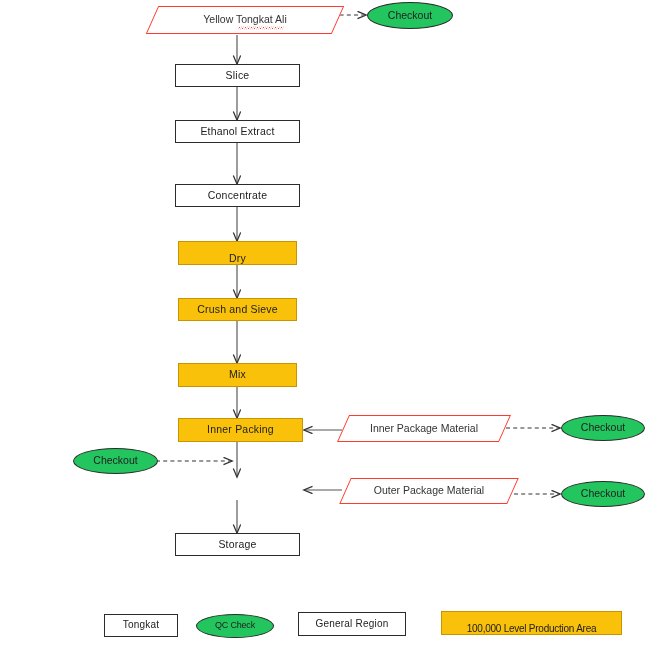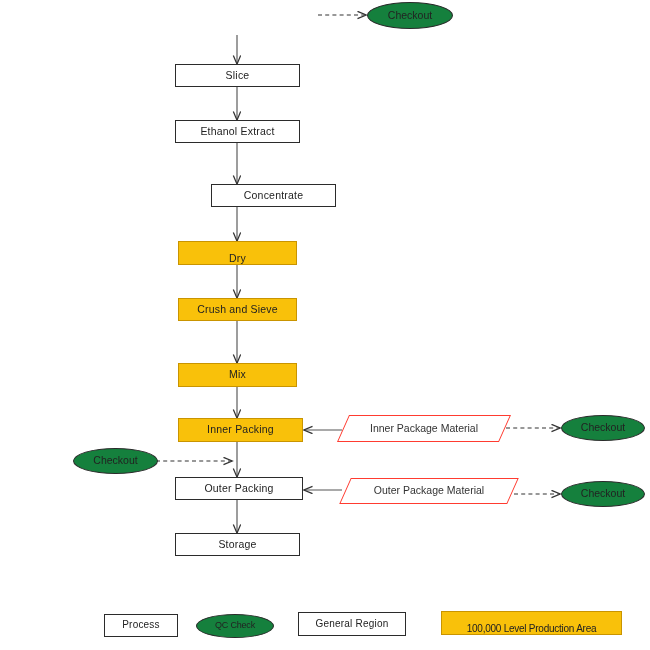--- a/index.html
+++ b/index.html
@@ -55,21 +55,21 @@
     border:1.5px solid #FF3B30;
     background:#ffffff;
     transform:skewX(-24deg);
     box-sizing:border-box;
   }
   .para .lbl{position:relative;z-index:2;}
 
   
   .ellipse{
     border:1.4px solid #2b2b2b;
-    background:#15803d;
+    background:#22c55e;
     border-radius:50%;
     font-size:10.5px;
     color:#222;
   }
 
   
   .squiggle{
     position:absolute;
     height:4px;
     background-image:
@@ -118,52 +118,54 @@
     </g>
 
     <g stroke="#333" stroke-width="1.15" fill="none" stroke-dasharray="4,3.2" marker-end="url(#arrowDash)">
       <line x1="318" y1="15" x2="366" y2="15"></line>
       <line x1="506" y1="428" x2="560" y2="428"></line>
       <line x1="514" y1="494" x2="560" y2="494"></line>
       <line x1="156" y1="461" x2="232" y2="461"></line>
     </g>
   </svg>
 
+  <div class="node para" style="left:152px;top:6px;width:186px;height:28px;">
+    <span class="skew"></span>
+    <span class="lbl">Yellow Tongkat Ali</span>
+    <span class="squiggle" style="left:86px;top:20px;width:46px;"></span>
+  </div>
 
   <div class="node rect" style="left:175px;top:64px;width:125px;height:23px;">
     <span>Slice</span>
   </div>
 
   <div class="node rect" style="left:175px;top:120px;width:125px;height:23px;">
     <span>Ethanol Extract</span>
   </div>
 
-  <div class="node rect" style="left:175px;top:184px;width:125px;height:23px;margin-left:36px;">
+  <div class="node rect" style="left:175px;top:184px;width:125px;height:23px;">
     <span>Concentrate</span>
   </div>
 
   <div class="node rect orange" style="left:178px;top:241px;width:119px;height:24px;align-items:flex-end;">
     <span>Dry</span>
   </div>
 
   <div class="node rect orange" style="left:178px;top:298px;width:119px;height:23px;">
     <span>Crush and Sieve</span>
   </div>
 
   <div class="node rect orange" style="left:178px;top:363px;width:119px;height:24px;">
     <span>Mix</span>
   </div>
 
   <div class="node rect orange" style="left:178px;top:418px;width:125px;height:24px;">
     <span>Inner Packing</span>
   </div>
 
-  <div class="node rect" style="left:175px;top:477px;width:128px;height:23px;">
-    <span>Outer Packing</span>
-  </div>
 
   <div class="node rect" style="left:175px;top:533px;width:125px;height:23px;">
     <span>Storage</span>
   </div>
 
   <div class="node para" style="left:343px;top:415px;width:162px;height:27px;">
     <span class="skew"></span>
     <span class="lbl">Inner Package Material</span>
   </div>
 
@@ -184,21 +186,21 @@
     <span>Checkout</span>
   </div>
 
   <div class="node ellipse" style="left:561px;top:481px;width:84px;height:26px;">
     <span>Checkout</span>
   </div>
 
 
   <div class="legend-item" style="left:104px;top:614px;width:74px;height:23px;">
     <div class="node rect lg-text" style="left:0;top:0;width:74px;height:23px;">
-      <span>Process</span>
+      <span>Tongkat</span>
     </div>
   </div>
 
   <div class="legend-item" style="left:196px;top:614px;width:78px;height:24px;">
     <div class="node ellipse lg-text-sm" style="left:0;top:0;width:78px;height:24px;justify-content:center;">
       <span>QC Check</span>
     </div>
   </div>
 
   <div class="legend-item" style="left:298px;top:612px;width:108px;height:36px;border-radius:9px;">

